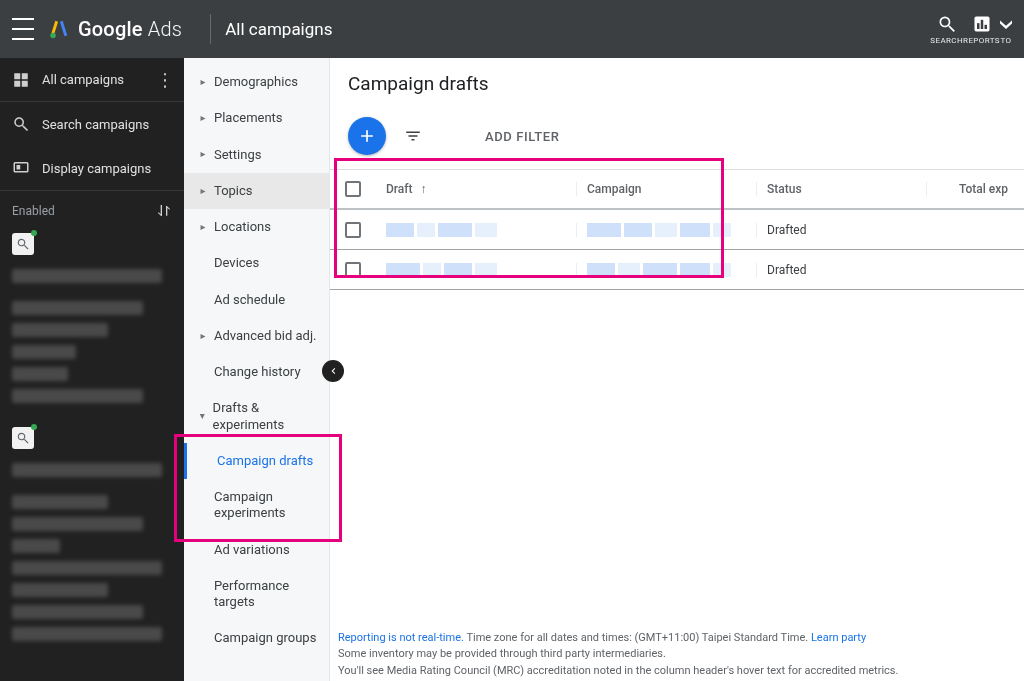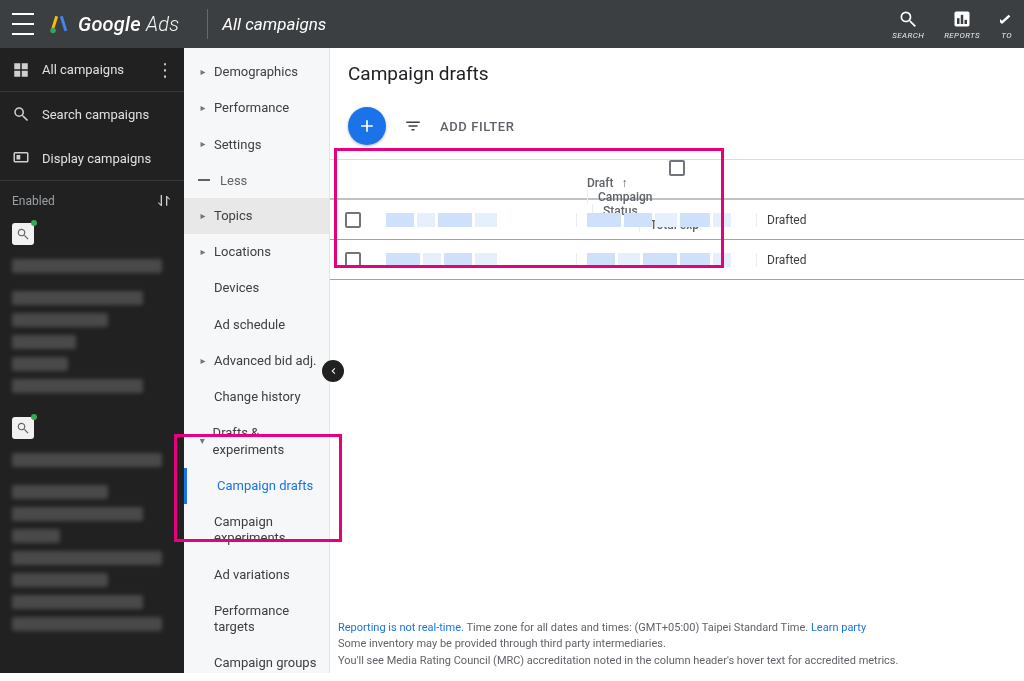--- a/index.html
+++ b/index.html
@@ -1,30 +1,30 @@
 <!DOCTYPE html>
 <html><head>
 <meta charset="utf-8">
 <style>
   * { box-sizing: border-box; margin: 0; padding: 0; }
   body { font-family: Roboto, Arial, sans-serif; font-size: 13px; color: #3c4043; width: 1024px; height: 681px; overflow: hidden; background: #fff; }
 
   
-  .topbar { display: flex; align-items: center; height: 48px; background: #3c3f42; color: #fff; padding: 0 12px; font-style: italic; }
+  .topbar { display: flex; align-items: center; height: 58px; background: #3c3f42; color: #fff; padding: 0 12px; }
   .hamburger { width: 22px; height: 22px; display: flex; flex-direction: column; justify-content: space-between; cursor: pointer; margin-right: 14px; }
   .hamburger span { display: block; height: 2px; background: #fff; }
   .logo { display: flex; align-items: center; gap: 8px; margin-right: 14px; }
   .logo-mark { width: 22px; height: 22px; }
   .logo-text { font-size: 20px; font-weight: 400; letter-spacing: 0.2px; }
   .logo-text b { font-weight: 500; }
   .logo-text .thin { font-weight: 300; opacity: 0.95; }
   .topbar .divider { width: 1px; height: 30px; background: #666a6d; margin: 0 14px; }
   .breadcrumb { font-size: 17px; font-weight: 400; }
   .topbar .spacer { flex: 1; }
-  .top-icons { display: flex; gap: 20px; align-items: center; }
+  .top-icons { display: flex; align-items: center; }
   .top-icon { display: flex; flex-direction: column; align-items: center; gap: 2px; font-size: 8px; letter-spacing: 0.4px; color: #e8eaed; cursor: pointer; }
   .top-icon svg { width: 20px; height: 20px; fill: #fff; }
 
   
   .shell { display: flex; height: calc(681px - 56px); }
 
   
   .nav { width: 184px; background: #212121; color: #e0e0e0; display: flex; flex-direction: column; font-size: 13px; }
   .nav-row { display: flex; align-items: center; height: 44px; padding: 0 12px; gap: 12px; cursor: pointer; }
   .nav-row.top { border-bottom: 1px solid #383838; }
@@ -57,26 +57,26 @@
   .collapse svg{width:12px;height:12px; fill:#fff;}
 
   
   .main { flex: 1; display:flex; flex-direction:column; position:relative; }
   .main-header { padding: 14px 18px 10px; border-bottom: 0; }
   .page-title { font-size: 19px; font-weight: 400; color:#202124; }
   .toolbar { display:flex; align-items:center; gap:18px; padding: 12px 18px 14px; }
   .fab { width:38px; height:38px; border-radius:50%; background:#1a73e8; display:flex; align-items:center; justify-content:center; cursor:pointer; box-shadow:0 1px 3px rgba(0,0,0,0.3);}
   .fab svg{width:20px;height:20px; fill:#fff;}
   .filter-icon{ width:18px;height:18px; fill:#3c4043; cursor:pointer;}
-  .add-filter { font-size:13px; letter-spacing:0.6px; color:#5f6368; font-weight:500; cursor:pointer;}
+  .add-filter { font-size:13px; letter-spacing:0.6px; color:#5f6368; font-weight:500; cursor:pointer;margin-left:45px;}
 
   
   .table { width:100%; border-top:1px solid #dadce0; font-size:12px; }
   .trow { display:flex; align-items:center; height:40px; border-bottom:1px solid #a3a3a3; }
-  .trow.head { color:#5f6368; font-weight:500; border-bottom:2px solid #bfc2c5;flex-direction:column;}
+  .trow.head { color:#5f6368; font-weight:500; border-bottom:2px solid #bfc2c5;}
   .tcell { padding: 0 10px; display:flex; align-items:center; gap:8px;}
   .c-check { width:46px; justify-content:center;}
   .c-draft { width:200px; }
   .c-campaign { width:180px; border-left:1px solid #eceded; }
   .c-status { width:170px; border-left:1px solid #eceded; }
   .c-total { flex:1; justify-content:flex-end; border-left:1px solid #eceded; padding-right:16px;}
   .chk { width:16px; height:16px; border:2px solid #70757a; border-radius:2px; cursor:pointer; }
   .sort-arrow { font-size:12px; }
   .cell-blur { display:flex; gap:3px; }
   .cell-blur span{ height:14px; background:#cfe0fb; }
@@ -120,21 +120,21 @@
     </div>
     <div class="top-icon">
       <svg viewBox="0 0 24 24">
           <rect x="3" y="3" width="18" height="18" rx="2" fill="#fff"></rect>
           <rect x="6" y="11" width="3" height="7" fill="#3c3f42"></rect>
           <rect x="10.5" y="7" width="3" height="11" fill="#3c3f42"></rect>
           <rect x="15" y="13" width="3" height="5" fill="#3c3f42"></rect>
         </svg>
       <span>REPORTS</span>
     </div>
-    <div class="top-icon" style="width:12px; overflow:hidden; align-items:flex-end;">
+    <div class="top-icon" style="width:12px; overflow:hidden; align-items:center;">
       <svg viewBox="0 0 24 24">
           <path d="M22 9l-10 9L2 9l2-2 8 7 8-7z"></path>
         </svg>
       <span>TO</span>
     </div>
   </div>
 </div>
 
 <div class="shell">
 
@@ -202,29 +202,25 @@
     </div>
   </div>
 
   <div class="menu">
     <div class="menu-item">
         <span class="caret">▸</span>
         <span>Demographics</span>
       </div>
     <div class="menu-item">
         <span class="caret">▸</span>
-        <span>Performance</span>
+        <span>Placements</span>
       </div>
     <div class="menu-item">
         <span class="caret">▸</span>
         <span>Settings</span>
-      </div>
-    <div class="menu-less">
-        <span class="dash"></span>
-        <span>Less</span>
       </div>
     <div class="menu-item selected">
         <span class="caret">▸</span>
         <span>Topics</span>
       </div>
     <div class="menu-item">
         <span class="caret">▸</span>
         <span>Locations</span>
       </div>
     <div class="menu-item no-caret">
@@ -343,21 +339,21 @@
               <span class="w5"></span>
               <span class="w2"></span>
             </div>
           </div>
         <div class="tcell c-status">Drafted</div>
         <div class="tcell c-total"></div>
       </div>
     </div>
 
     <div class="footnote">
-      <span class="link">Reporting is not real-time.</span><span> Time zone for all dates and times: (GMT+05:00) Taipei Standard Time. </span><span class="link">Learn party</span><br>
+      <span class="link">Reporting is not real-time.</span><span> Time zone for all dates and times: (GMT+11:00) Taipei Standard Time. </span><span class="link">Learn party</span><br>
       <span>Some inventory may be provided through third party intermediaries.</span><br>
       <span>You'll see Media Rating Council (MRC) accreditation noted in the column header's hover text for accredited metrics.</span>
     </div>
 
     <div class="highlight" style="left:4px; top:100px; width:390px; height:120px;"></div>
   </div>
 </div>
 
 <div class="collapse">
   <svg viewBox="0 0 24 24">

